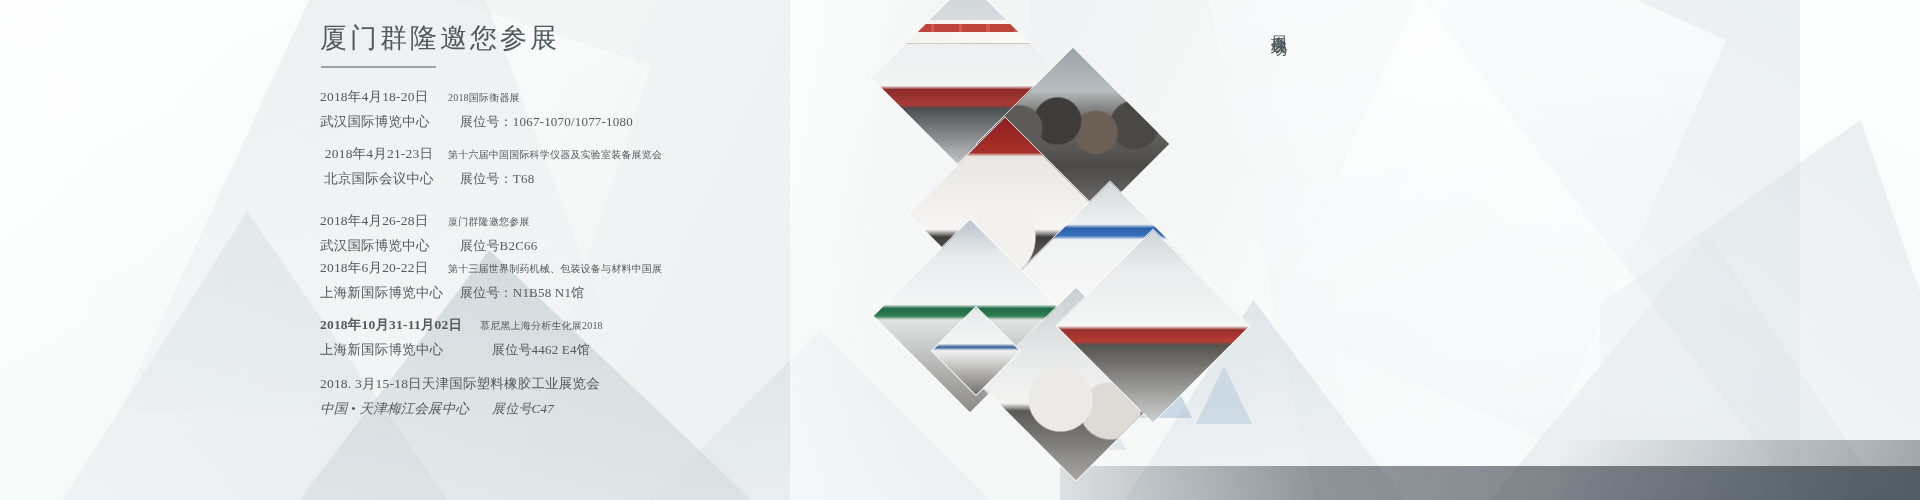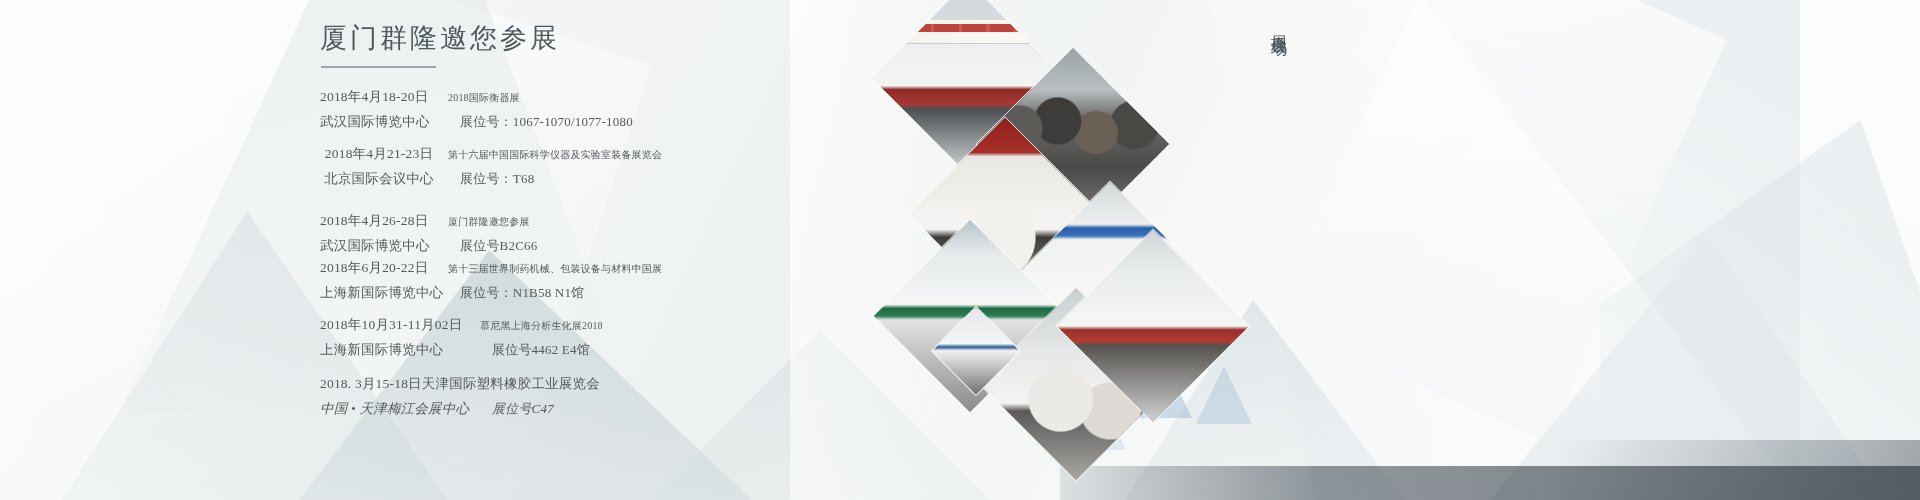--- a/index.html
+++ b/index.html
@@ -88,21 +88,21 @@
   .entry { position:absolute; left:320px; width:540px;margin-top:20px; }
   .row { display:flex; align-items:baseline; white-space:nowrap; }
   .col-date {
     width:118px; flex:0 0 118px;
     font-size:13.5px; color:#54595b; letter-spacing:.2px;
   }
   .col-name {
     font-size:10px; color:#54595b; letter-spacing:.2px;
     padding-left:10px;
   }
-  .col-date.wide { width:150px; flex:0 0 150px; }
+  .col-date.wide { width:150px; flex:0 0 150px;font-weight:bold; }
   .row.r2 { margin-top:7px; }
   .col-venue {
     width:118px; flex:0 0 118px;
     font-size:13.5px; color:#54595b; letter-spacing:.2px;
   }
   .col-venue.wide { width:150px; flex:0 0 150px; }
   .col-booth {
     font-size:13px; color:#54595b; letter-spacing:.2px;
     padding-left:22px;
   }

